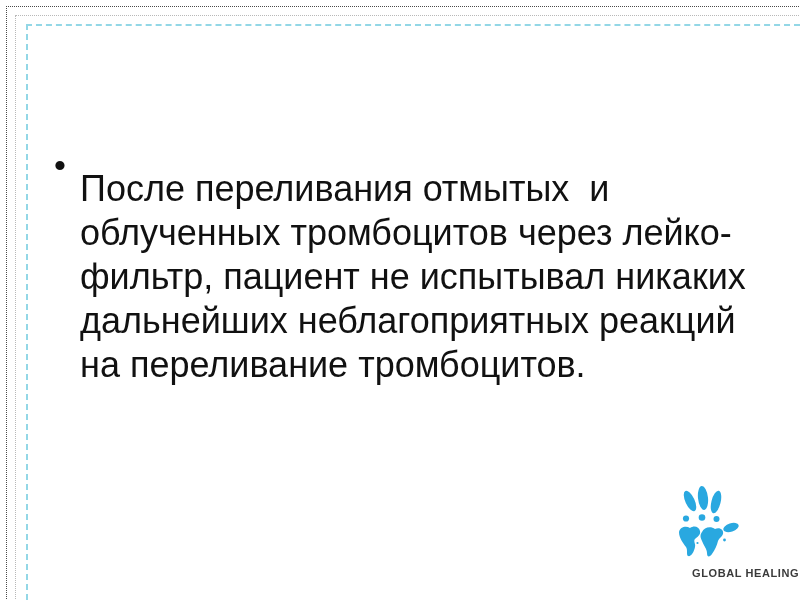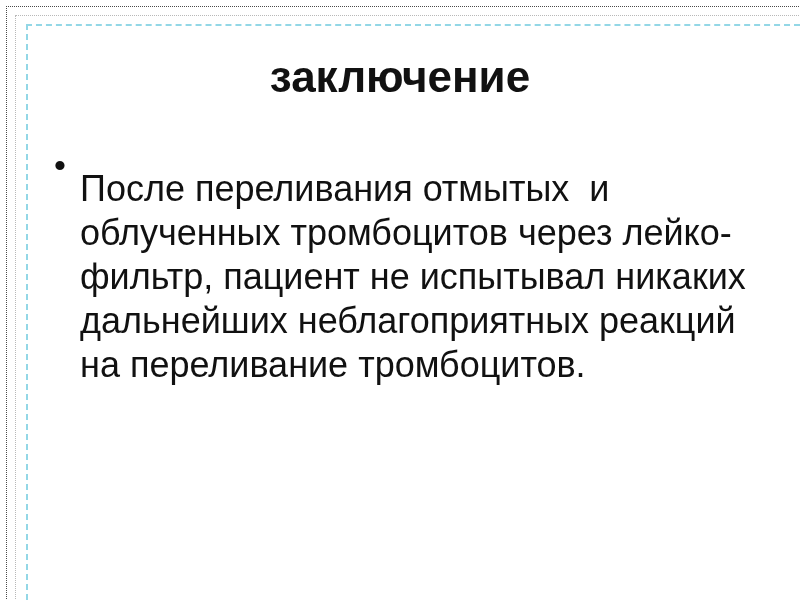--- a/index.html
+++ b/index.html
@@ -79,25 +79,55 @@
 </style>
 </head>
 <body>
 
 <div id="slide">
 
   <div class="guide" id="guide-outer"></div>
   <div class="guide" id="guide-middle"></div>
   <div class="guide" id="guide-inner"></div>
 
-  <h1 class="title">заключение</h1>
 
   <div class="content">
     <span class="bullet-marker">•</span>
     <div class="bullet-text">После переливания отмытых  и
 облученных тромбоцитов через лейко-
 фильтр, пациент не испытывал никаких
 дальнейших неблагоприятных реакций
 на переливание тромбоцитов.</div>
   </div>
 
+  <div class="logo">
+    <svg width="90" height="82" viewBox="0 0 90 82" aria-hidden="true">
+      <g class="hand-fill">
+
+        <ellipse cx="24" cy="19" rx="4.6" ry="11" transform="rotate(-25 24 19)"></ellipse>
+        <circle cx="20" cy="36.5" r="3.1"></circle>
+
+        <ellipse cx="37" cy="16" rx="5" ry="12" transform="rotate(-6 37 16)"></ellipse>
+        <circle cx="36" cy="35.5" r="3.3"></circle>
+
+        <ellipse cx="50" cy="20" rx="4.6" ry="11.5" transform="rotate(14 50 20)"></ellipse>
+        <circle cx="50.5" cy="37" r="3"></circle>
+
+        <ellipse cx="65" cy="45.5" rx="8" ry="4.2" transform="rotate(-18 65 45.5)"></ellipse>
+
+        <path d="M13,50 C14,45 20,43.5 24,46 C28,43 33,44.5 34,49
+                 C35,53 31,55 29,57 C27,59 30,62 29,65
+                 C28,70 25,75 22,74 C20,73 22,68 20,65
+                 C17,61 13,56 13,50 Z"></path>
+
+        <path d="M36,50 C38,45 45,44 49,47 C54,45 58,48 57,52
+                 C56,55 53,56 52,59 C51,63 49,68 46,72
+                 C44,75 41,76 41,71 C41,67 38,64 36,59
+                 C34,55 34,53 36,50 Z"></path>
+
+        <circle cx="58.5" cy="58" r="1.4"></circle>
+        <circle cx="31.5" cy="61" r="1.1"></circle>
+      </g>
+    </svg>
+    <div class="logo-caption">GLOBAL HEALING</div>
+  </div>
 
 </div>
 
 </body></html>

